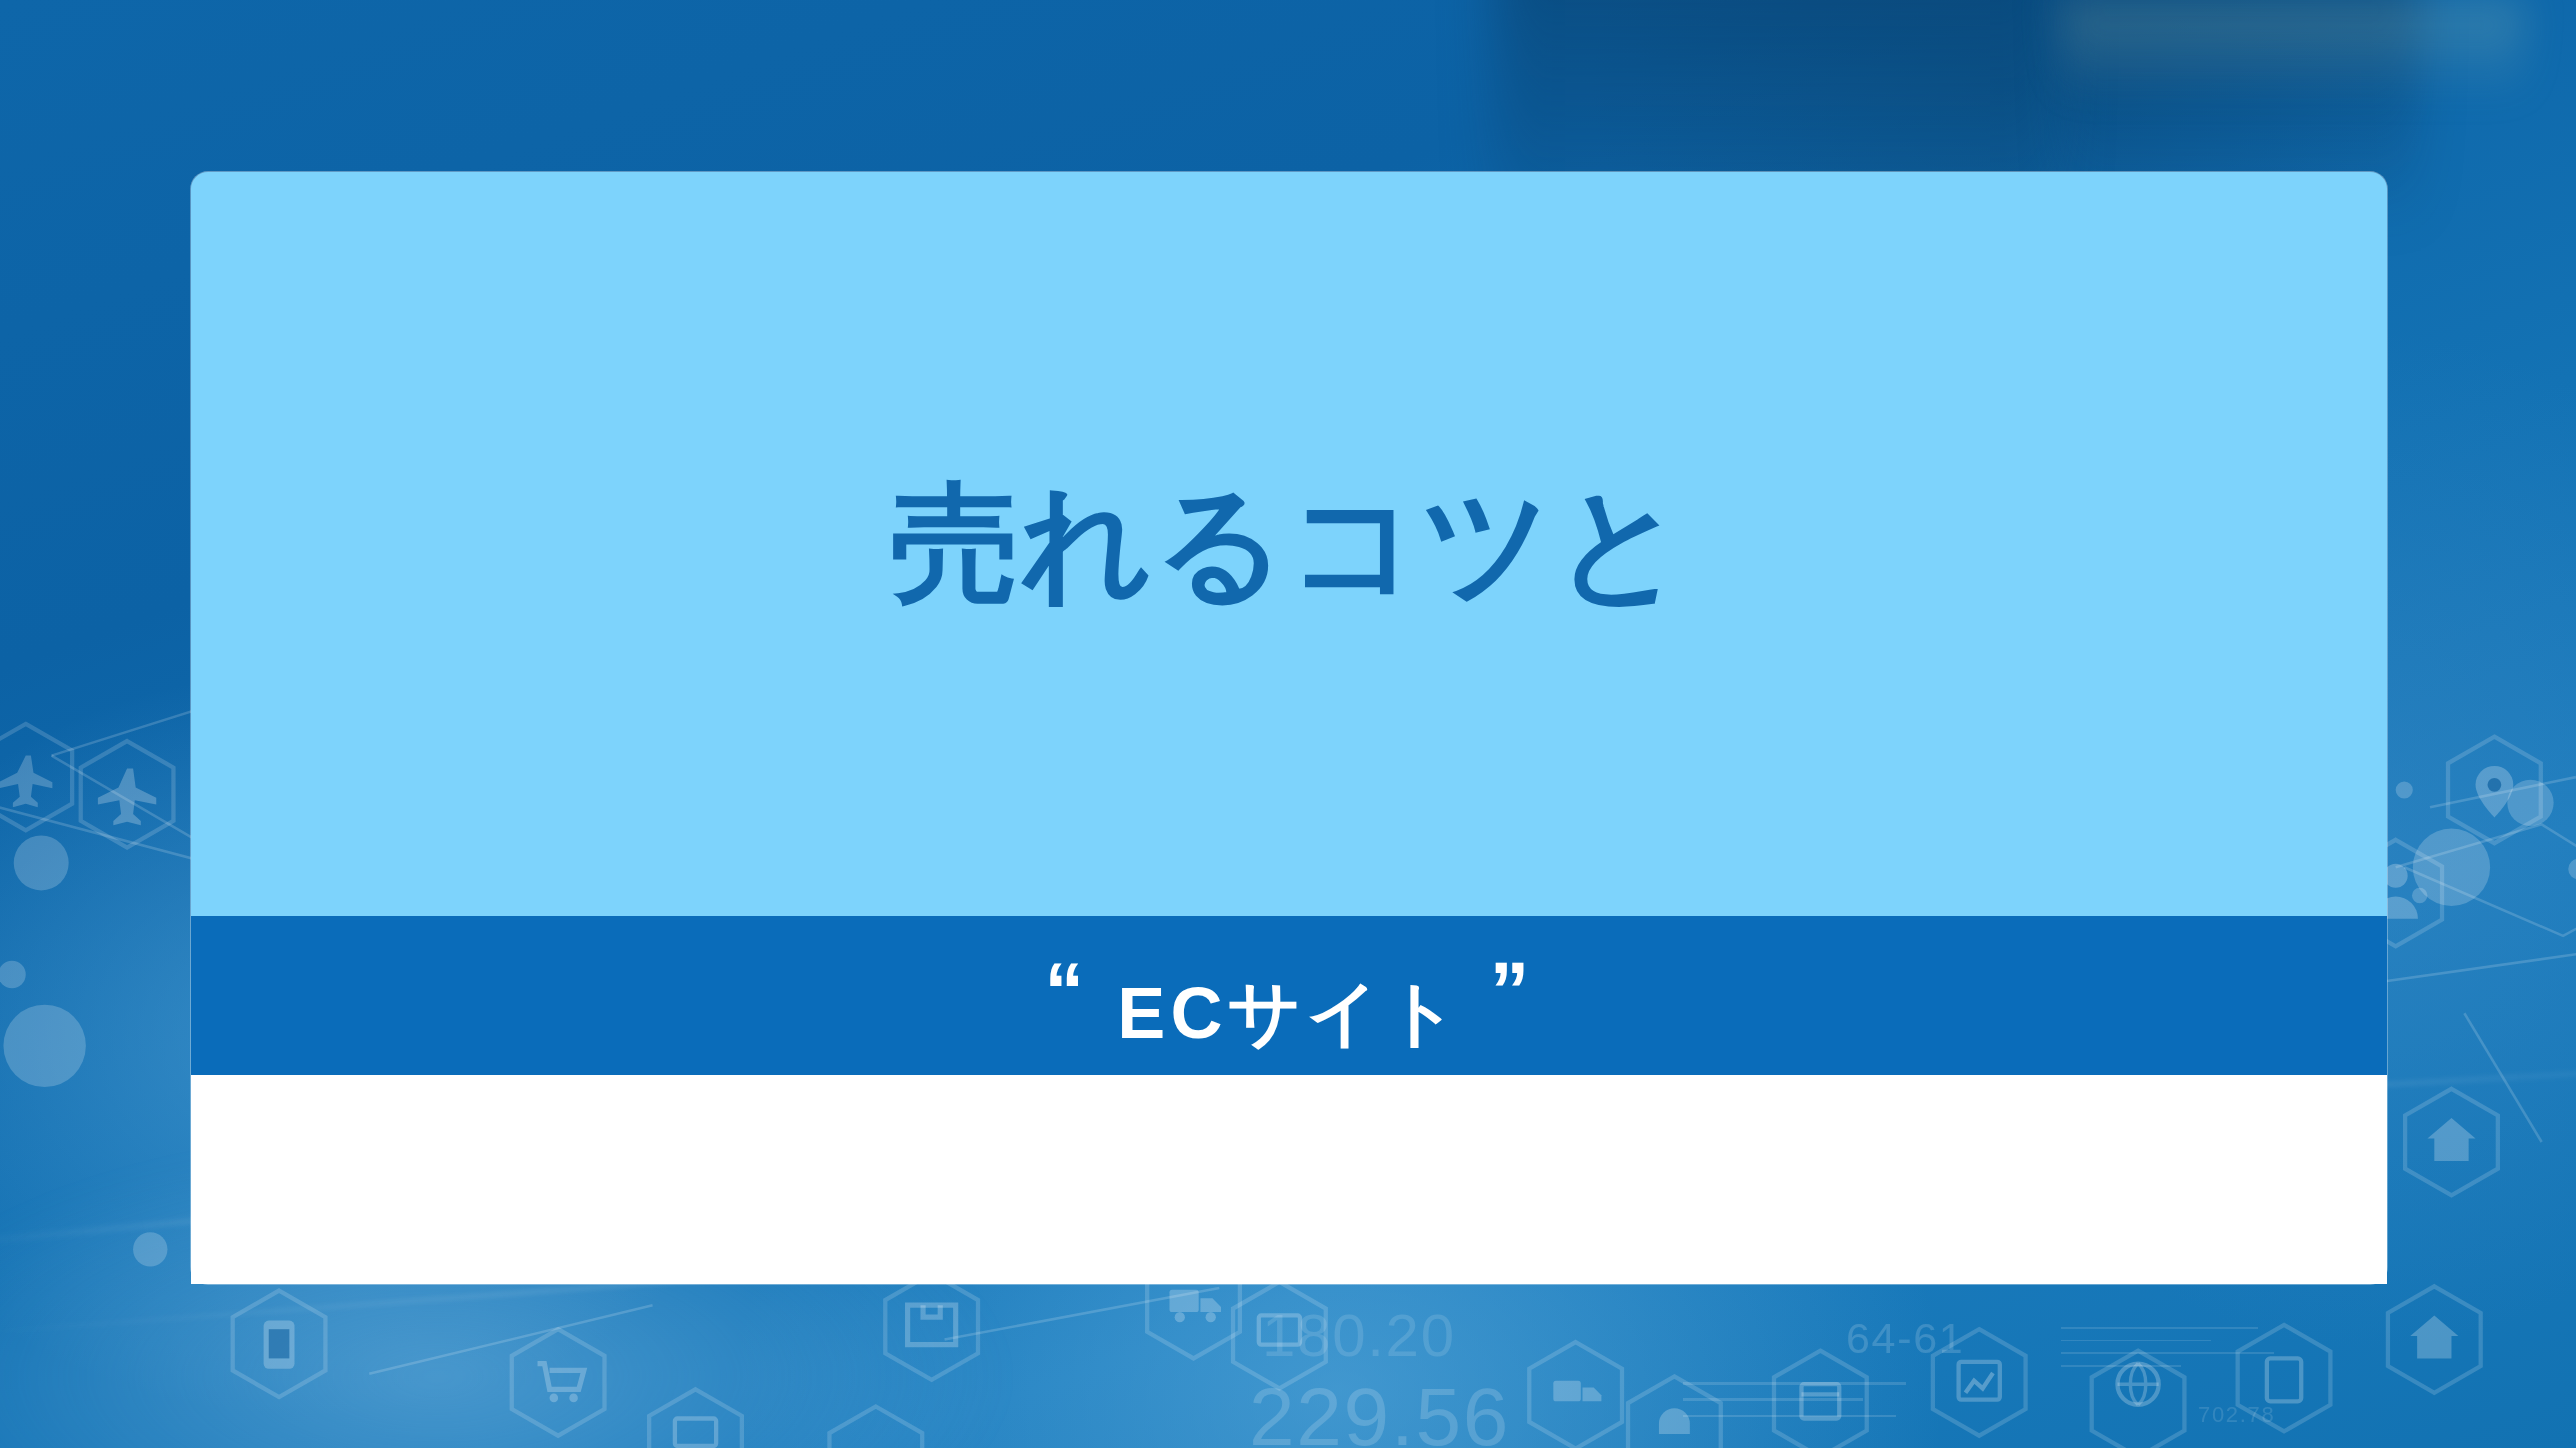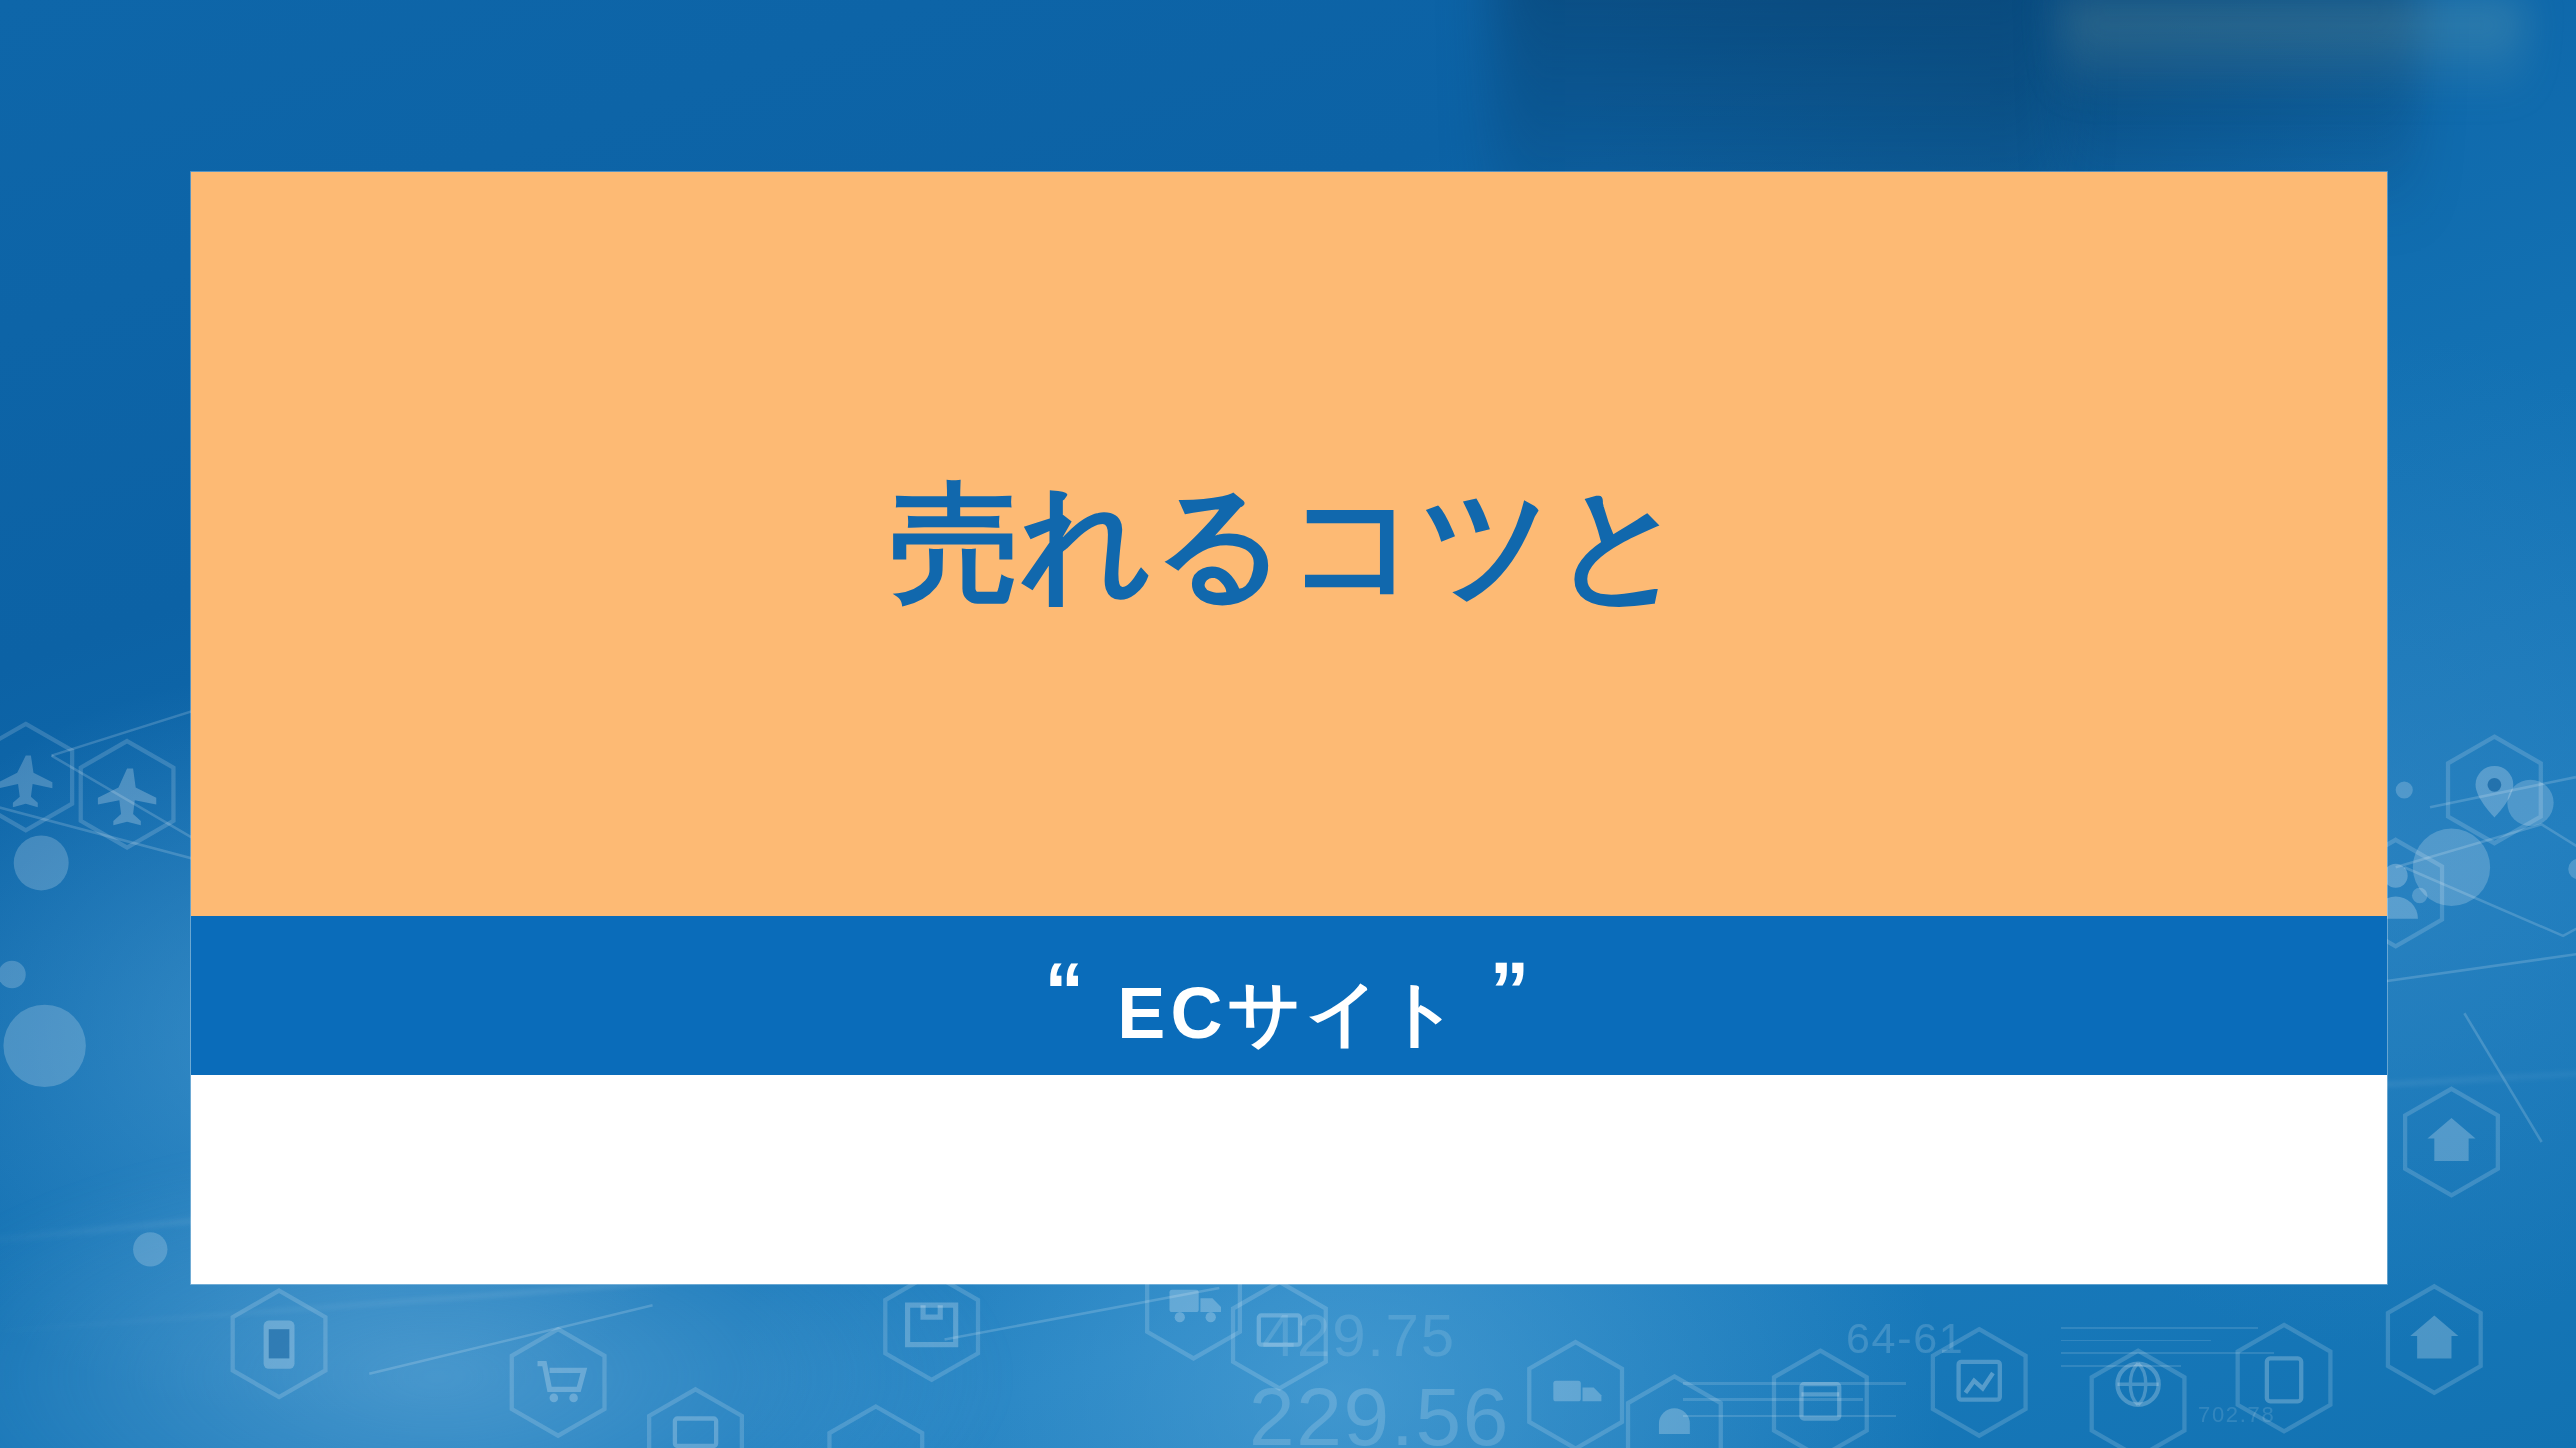--- a/index.html
+++ b/index.html
@@ -95,22 +95,23 @@
   .hud-lines2 i:nth-child(1) { width: 197px; }
   .hud-lines2 i:nth-child(2) { width: 150px; }
   .hud-lines2 i:nth-child(3) { width: 213px; }
   .hud-lines2 i:nth-child(4) { width: 120px; }
 
   
   .card {
     position: absolute;
     left: 191px; top: 172px;
     width: 2196px; height: 1112px;
-    background: #fdba74;
+    background: #7dd3fc;
     box-shadow: 0 0 0 0.9px rgba(255,255,255,0.35);
+    border-radius: 17px;
   }
 
   .title-zone {
     position: absolute;
     left: 0; right: 0; top: 0; height: 744px;
     display: flex; flex-direction: column;
     align-items: center; justify-content: center;
   }
   .title-line {
     color: #1168ad;
@@ -277,21 +278,21 @@
 
     <g fill="rgba(255,255,255,0.22)">
       <path d="M30,880 l6,0 l3,20 l22,11 l0,7 l-23,-5 l-2,15 l8,7 l0,5 l-14,-4 l-15,4 l0,-5 l8,-7 l-2,-15 l-23,5 l0,-7 l22,-11 z"></path>
     </g>
     <g>
       <use href="#hex" x="30" y="905"></use>
       <use href="#hex" x="1020" y="1700"></use>
     </g>
   </svg>
 
-  <div class="hud-num n-mid">429.75</div>
+  <div class="hud-num n-mid">180.20</div>
   <div class="hud-num n-big">229.56</div>
   <div class="hud-num n-small">64-61</div>
   <div class="hud-num n-tiny">702.78</div>
 
   <div class="hud-lines">
       <i></i>
       <i></i>
       <i></i>
     </div>
   <div class="hud-lines2">

